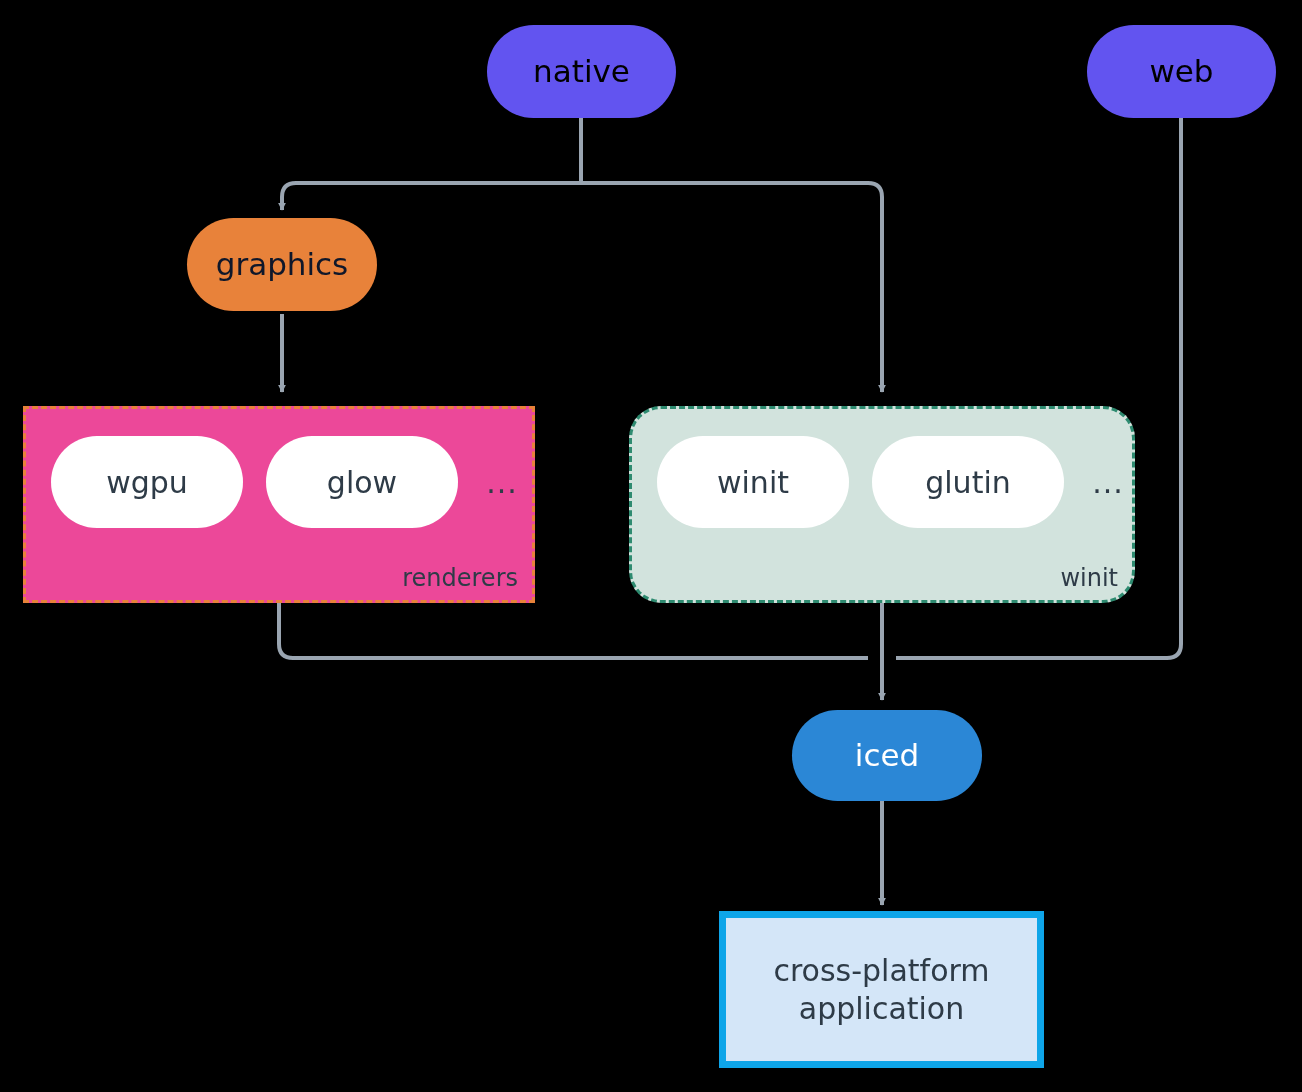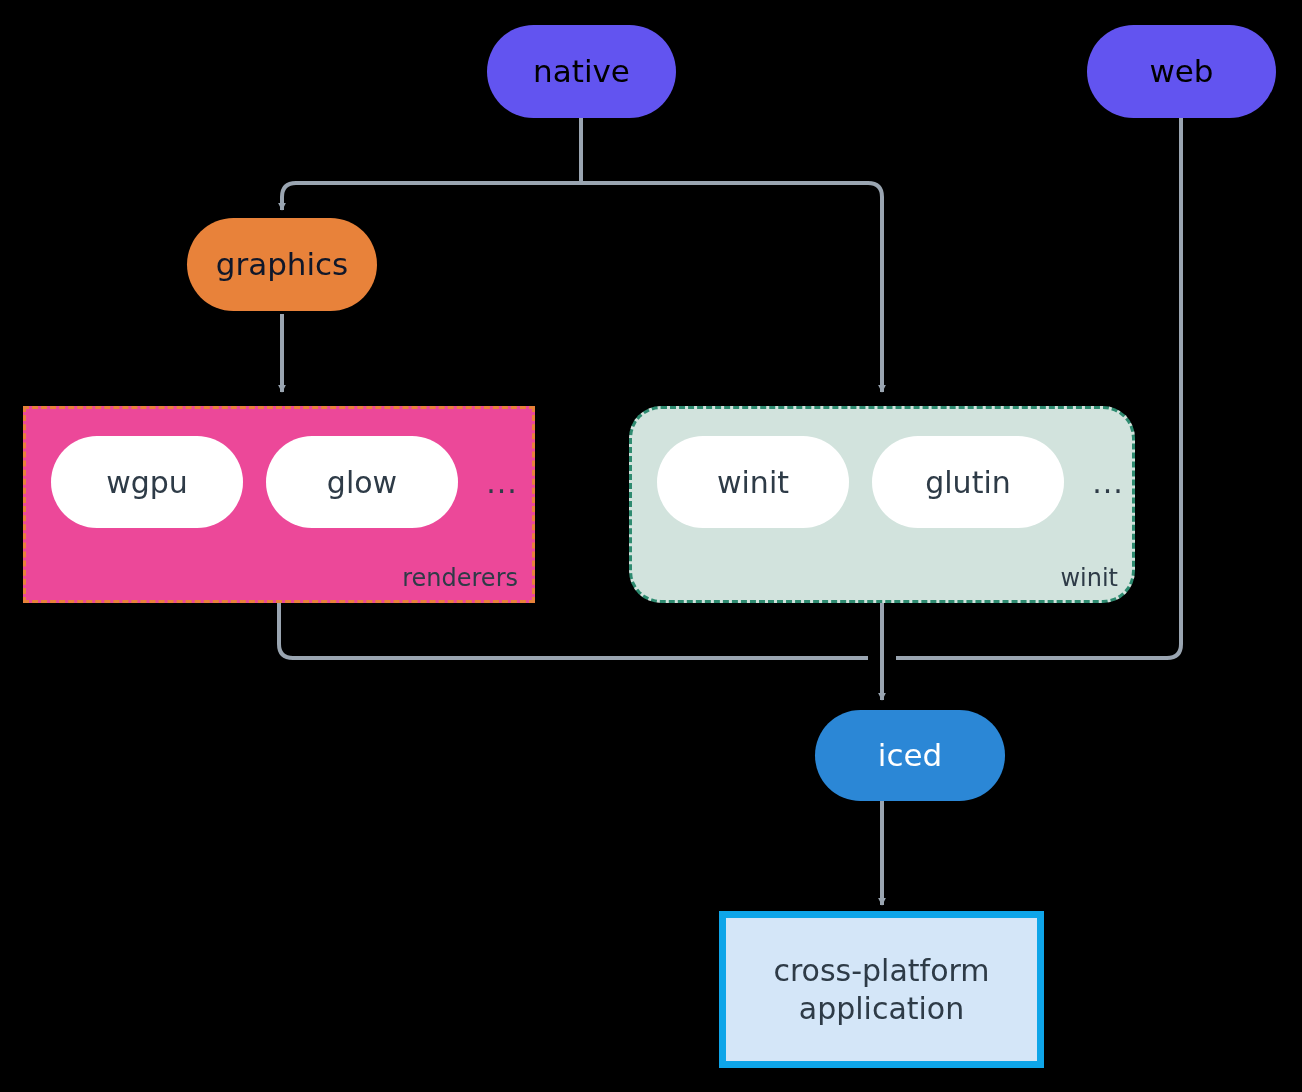--- a/index.html
+++ b/index.html
@@ -161,21 +161,21 @@
     </div>
     <div class="chip" style="left:240px; top:27px; width:192px; height:92px;">
       <span>glutin</span>
     </div>
     <div class="ellipsis" style="left:452px; top:27px; width:48px; height:92px;">
       <span>...</span>
     </div>
     <div class="group-label">winit</div>
   </div>
 
-  <div class="node pill pill-iced" style="left:815px; top:710px; width:190px; height:91px;">
+  <div class="node pill pill-iced" style="left:792px; top:710px; width:190px; height:91px;">
     <span>iced</span>
   </div>
 
   <div class="node rect-app" style="left:719px; top:911px; width:325px; height:157px; flex-direction:column;">
     <span>cross-platform</span>
     <span>application</span>
   </div>
 
 </div>
 

